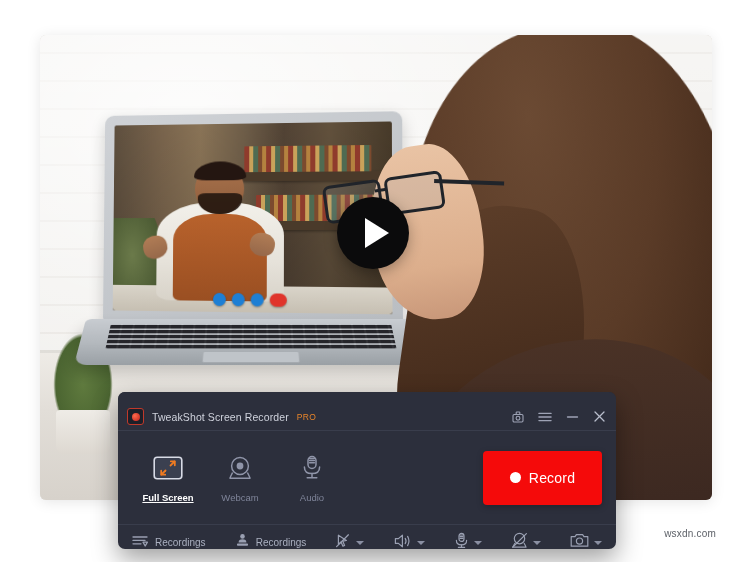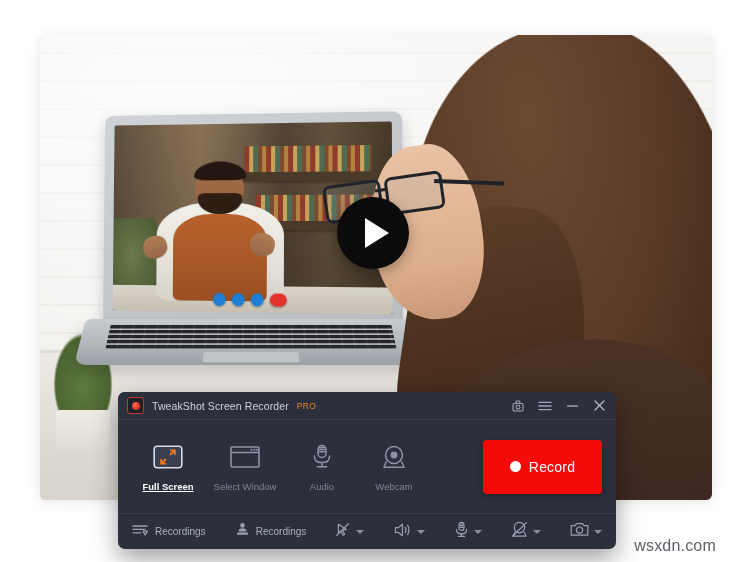--- a/index.html
+++ b/index.html
@@ -374,21 +374,21 @@
     background: #2c2f3c;
     border-radius: 7px;
     box-shadow: 0 10px 26px rgba(0,0,0,0.38);
     overflow: hidden;
     color: #c9ccd8;
   }
   .titlebar{
     height: 27px;
     display: flex;
     align-items: center;
-    padding: 0 10px 0 9px;
+    padding: 11px 10px 0 9px;
     border-bottom: 1px solid #393d4c;
     background: #2c2f3c;
   }
   .app-logo{
     width: 15px; height: 15px;
     border: 1.6px solid #c0392b;
     border-radius: 3px;
     background: #1d2029;
     display:flex; align-items:center; justify-content:center;
     margin-right: 8px;
@@ -507,22 +507,22 @@
   }
   .tool{
     display:flex; align-items:center;
     color: #9aa0b2;
     cursor: pointer;
   }
 
   .watermark{
     position:absolute;
     right: 14px;
-    bottom: 7px;
-    font-size: 16px;
+    bottom: 23px;
+    font-size: 10px;
     color: #5b5f66;
     letter-spacing: 0.2px;
   }
 </style>
 </head>
 <body>
 
 <div id="stage">
 
   <div class="photo-frame">
@@ -642,59 +642,47 @@
             <path d="M17.5 9.5 L21.5 5.5" stroke="#ef7b22" stroke-width="1.8" stroke-linecap="round"></path>
             <path d="M17.8 5.3 L21.8 5.3 L21.8 9.3" fill="none" stroke="#ef7b22" stroke-width="1.8" stroke-linecap="round" stroke-linejoin="round"></path>
             <path d="M12.5 14.5 L8.5 18.5" stroke="#ef7b22" stroke-width="1.8" stroke-linecap="round"></path>
             <path d="M12.2 18.7 L8.2 18.7 L8.2 14.7" fill="none" stroke="#ef7b22" stroke-width="1.8" stroke-linecap="round" stroke-linejoin="round"></path>
           </svg>
         </div>
         <span class="lbl">Full Screen</span>
       </div>
 
 
-      <div class="mode wide">
+
+      <div class="mode">
         <div class="glyph">
-          <svg width="30" height="24" viewBox="0 0 30 24">
-            <rect x="1" y="2" width="28" height="20" rx="1.4" fill="none" stroke="#8f94a8" stroke-width="1.6"></rect>
-            <line x1="1" y1="7.6" x2="29" y2="7.6" stroke="#8f94a8" stroke-width="1.5"></line>
-            <circle cx="21.5" cy="4.8" r="1" fill="#8f94a8"></circle>
-            <circle cx="24.5" cy="4.8" r="1" fill="#8f94a8"></circle>
-            <circle cx="27" cy="4.8" r="1" fill="#8f94a8"></circle>
+          <svg width="26" height="26" viewBox="0 0 26 26" fill="none" stroke="#8f94a8" stroke-width="1.5">
+            <circle cx="13" cy="11" r="8.4"></circle>
+            <circle cx="13" cy="11" r="3.4" fill="#8f94a8" stroke="none"></circle>
+            <path d="M5.6 17.5 Q3 22.6 3 23.2 L23 23.2 Q23 22.6 20.4 17.5" stroke-linejoin="round"></path>
           </svg>
         </div>
-        <span class="lbl">Select Window</span>
+        <span class="lbl">Webcam</span>
       </div>
 
       <div class="mode">
         <div class="glyph">
           <svg width="22" height="26" viewBox="0 0 22 26" fill="none" stroke="#8f94a8" stroke-width="1.5" stroke-linecap="round">
             <rect x="7" y="1.5" width="8" height="12" rx="4"></rect>
             <line x1="8.6" y1="3.4" x2="13.4" y2="3.4"></line>
             <line x1="8.6" y1="5.6" x2="13.4" y2="5.6"></line>
             <line x1="8.6" y1="7.8" x2="13.4" y2="7.8"></line>
             <path d="M3.4 12 Q3.4 18.6 11 18.6 Q18.6 18.6 18.6 12"></path>
             <line x1="11" y1="18.6" x2="11" y2="22.6"></line>
             <line x1="6.2" y1="22.8" x2="15.8" y2="22.8"></line>
           </svg>
         </div>
         <span class="lbl">Audio</span>
       </div>
 
-      <div class="mode">
-        <div class="glyph">
-          <svg width="26" height="26" viewBox="0 0 26 26" fill="none" stroke="#8f94a8" stroke-width="1.5">
-            <circle cx="13" cy="11" r="8.4"></circle>
-            <circle cx="13" cy="11" r="3.4" fill="#8f94a8" stroke="none"></circle>
-            <path d="M5.6 17.5 Q3 22.6 3 23.2 L23 23.2 Q23 22.6 20.4 17.5" stroke-linejoin="round"></path>
-          </svg>
-        </div>
-        <span class="lbl">Webcam</span>
-      </div>
-
       <div class="record-btn">
         <div class="rdot"></div>
         <span class="rlbl">Record</span>
       </div>
     </div>
 
     <div class="bottom-row">
 
       <div class="bitem">
         <span>

